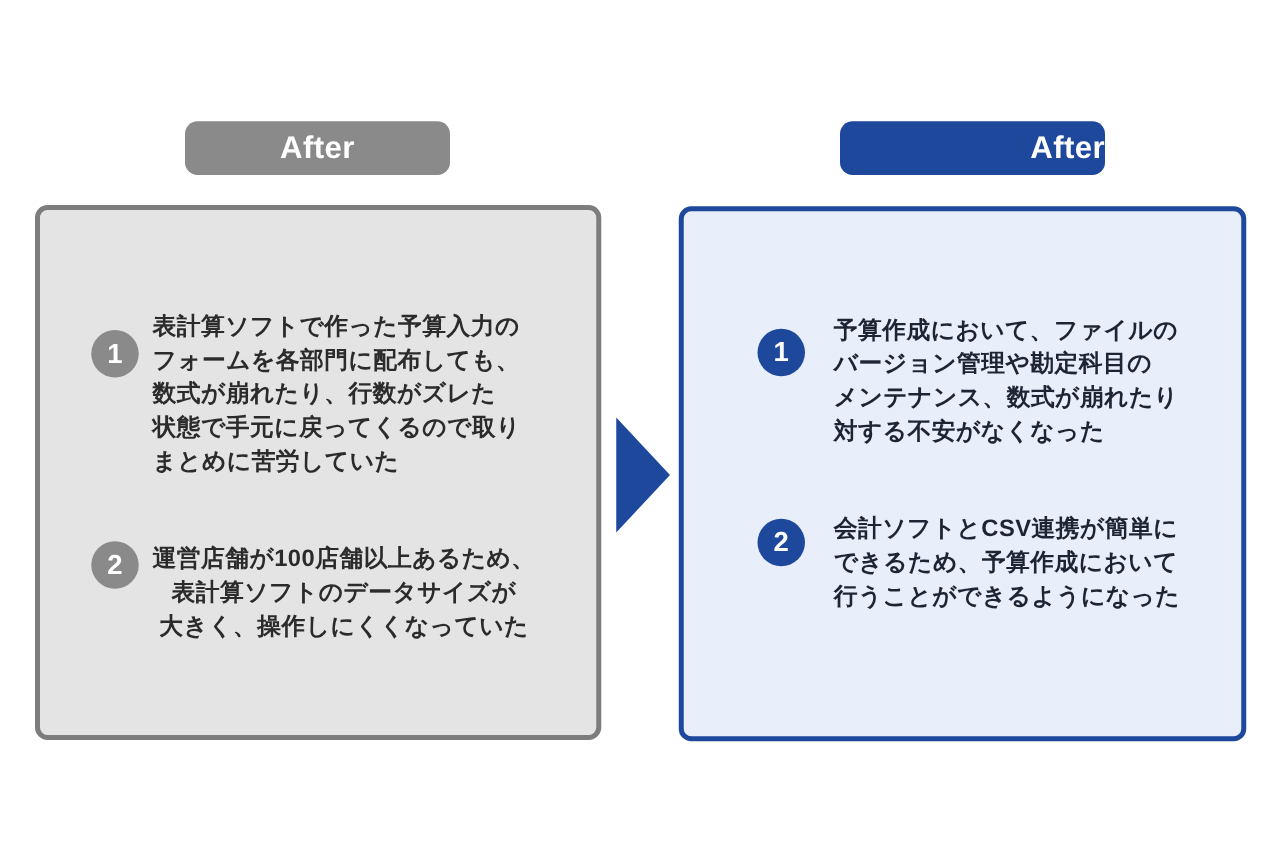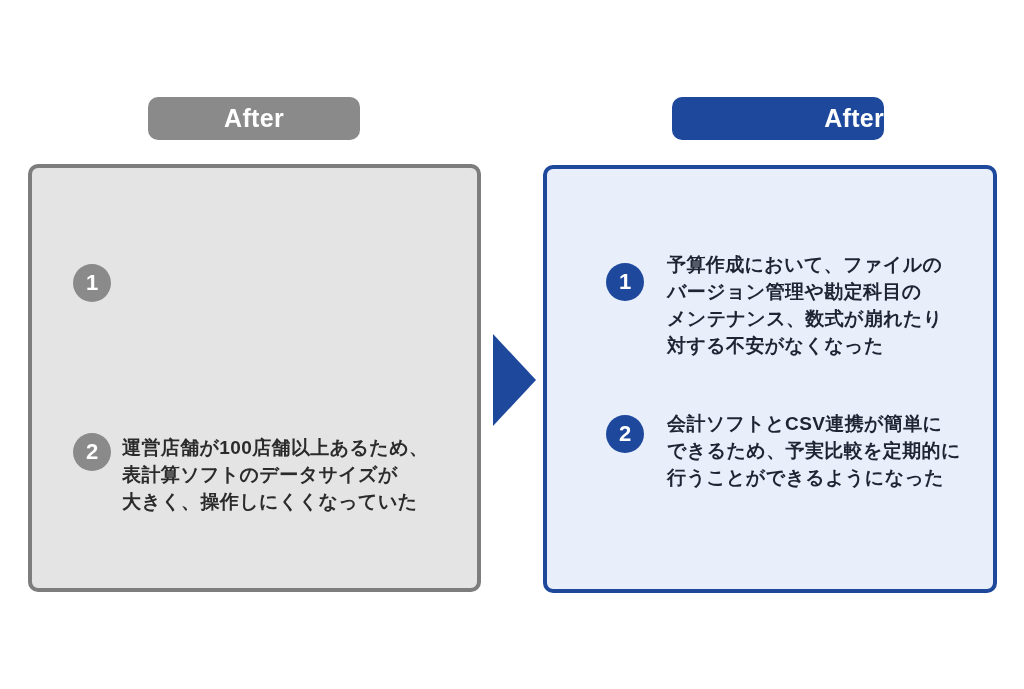--- a/index.html
+++ b/index.html
@@ -85,21 +85,21 @@
     letter-spacing: 0.02em;
     white-space: pre-line;
   }
   .panel-before .item-text { color: var(--before-text, #2b2b2b); margin-left: 11px; }
   .panel-after  .item-text { color: var(--after-text, #1e2433);  margin-left: 23px; }
 
   .item-b1 { left: 41px; top: 80px;  }
   .item-b1 .badge { margin-top: 16px; }
   .item-b2 { left: 41px; top: 265px; }
   .item-b2 .badge { margin-top: 0px; }
-  .item-b2 .item-text { margin-top: 1px; }
+  .item-b2 .item-text { margin-top: 1px; text-align: center; }
 
   .item-a1 { left: 59px; top: 82px;  }
   .item-a1 .badge { margin-top: 12px; }
   .item-a2 { left: 59px; top: 241px; }
   .item-a2 .badge { margin-top: 5px; }
 
   .arrow {
     position: absolute;
     left: 493px;
     top: 334px;
@@ -119,20 +119,25 @@
     <span>After</span>
   </div>
 
   <div class="pill pill-after">
     <span>After</span>
   </div>
 
   <div class="panel panel-before">
     <div class="item item-b1">
       <div class="badge">1</div>
+      <div class="item-text">表計算ソフトで作った予算入力の
+フォームを各部門に配布しても、
+数式が崩れたり、行数がズレた
+状態で手元に戻ってくるので取り
+まとめに苦労していた</div>
     </div>
     <div class="item item-b2">
       <div class="badge">2</div>
       <div class="item-text">運営店舗が100店舗以上あるため、
 表計算ソフトのデータサイズが
 大きく、操作しにくくなっていた</div>
     </div>
   </div>
 
   <div class="arrow"></div>
@@ -141,18 +146,18 @@
     <div class="item item-a1">
       <div class="badge">1</div>
       <div class="item-text">予算作成において、ファイルの
 バージョン管理や勘定科目の
 メンテナンス、数式が崩れたり
 対する不安がなくなった</div>
     </div>
     <div class="item item-a2">
       <div class="badge">2</div>
       <div class="item-text">会計ソフトとCSV連携が簡単に
-できるため、予実比較を定期的に
+できるため、予算作成において
 行うことができるようになった</div>
     </div>
   </div>
 
 </div>
 
 </body></html>

